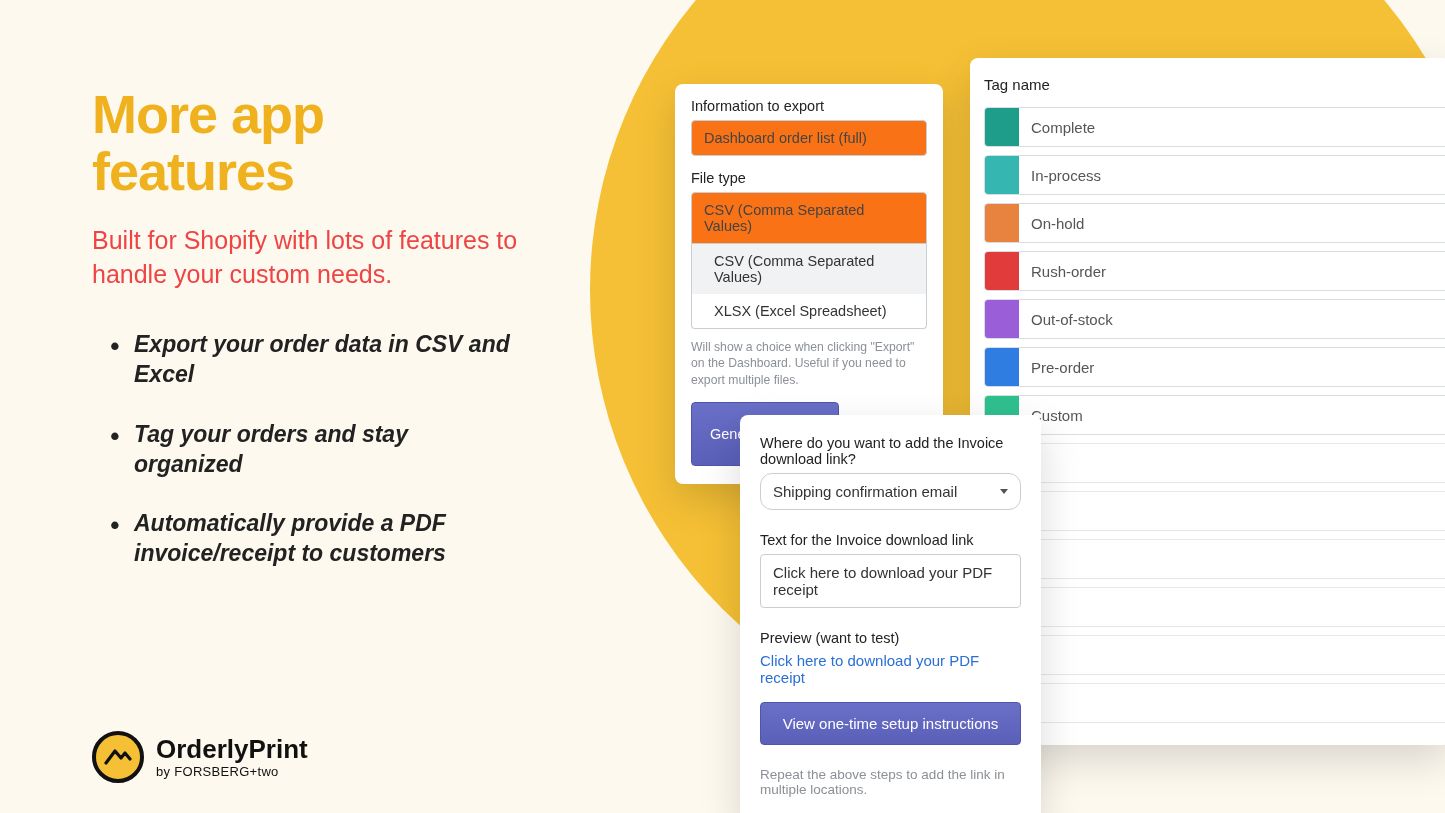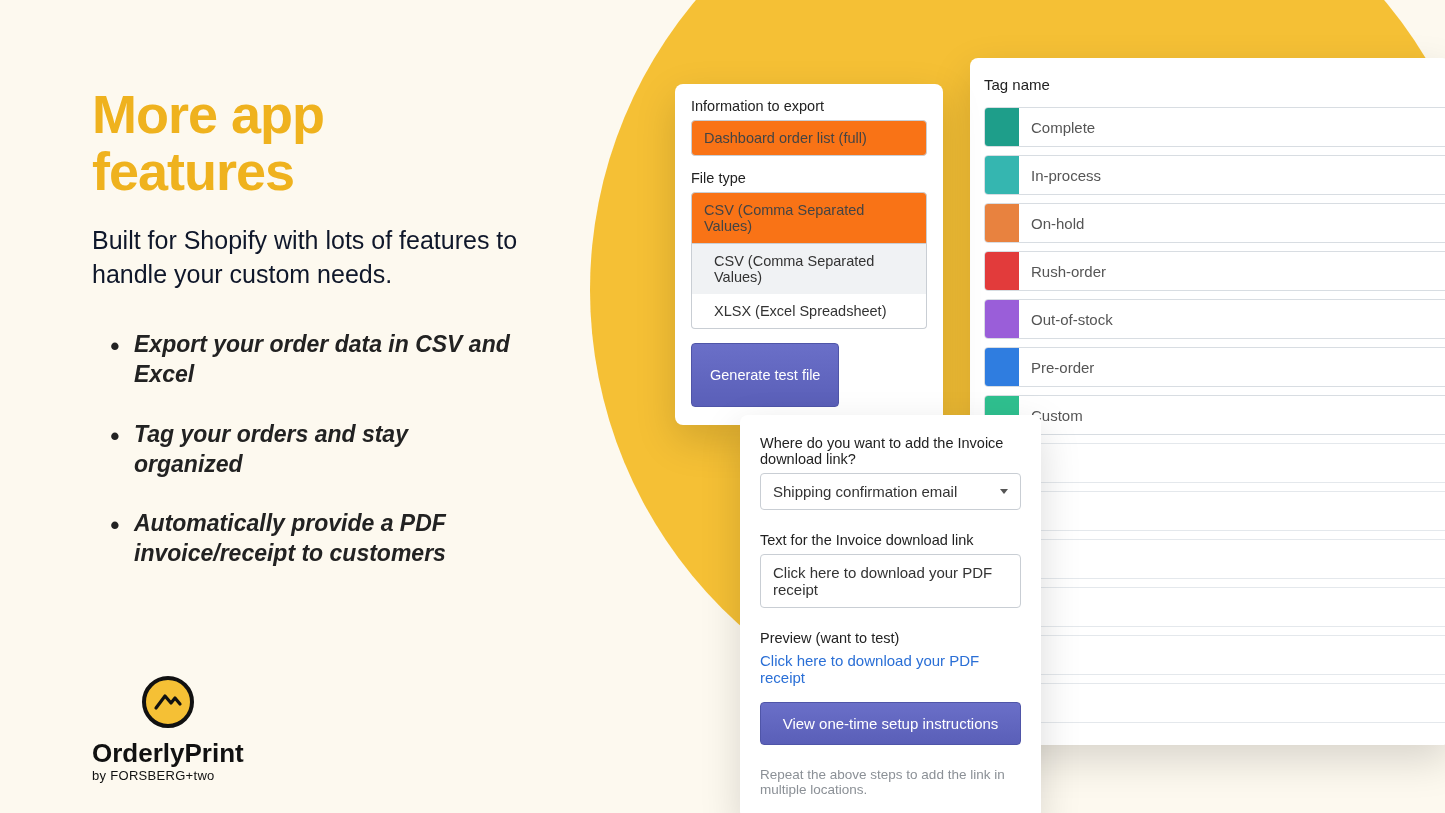--- a/index.html
+++ b/index.html
@@ -28,21 +28,21 @@
   }
   .headline {
     color: #efb21e;
     font-weight: 800;
     font-size: 54px;
     line-height: 1.05;
     letter-spacing: -1px;
   }
   .sub {
     margin-top: 25px;
-    color: #0f172a;
+    color: #ef4444;
     font-size: 25px;
     line-height: 1.35;
   }
   .bullets {
     margin-top: 38px;
     list-style: none;
   }
   .bullets li {
     position: relative;
     padding-left: 42px;
@@ -63,21 +63,20 @@
   }
 
   
   .logo {
     position: absolute;
     left: 92px;
     bottom: 30px;
     display: flex;
     align-items: center;
     gap: 12px;
-    flex-direction: column;
   }
   .logo-badge {
     width: 52px; height: 52px;
     border-radius: 50%;
     background: #f5c035;
     border: 4px solid #111;
     display:flex;align-items:center;justify-content:center;
   }
   .logo-text .t1 { font-size: 26px; font-weight: 800; color:#111; line-height:1; }
   .logo-text .t2 { font-size: 13px; color:#111; margin-top:2px; letter-spacing:0.3px; }
@@ -150,21 +149,21 @@
 
   
   .invoice-panel {
     top: 415px;
     left: 740px;
     width: 301px;
     padding: 20px 20px 22px;
   }
   .select {
     display:flex; justify-content:space-between; align-items:center;
-    border:1px solid #c9ced4; border-radius:4px; padding:9px 12px;
+    border:1px solid #c9ced4; border-radius:12px; padding:9px 12px;
     color:#333; cursor:pointer; margin-top:6px;text-align:right;
   }
   .caret {
     width:0;height:0;border-left:4px solid transparent;border-right:4px solid transparent;
     border-top:5px solid #555;
   }
   .input-box {
     border:1px solid #c9ced4; border-radius:4px; padding:9px 12px;
     color:#333; margin-top:6px;
   }
@@ -256,20 +255,21 @@
 
   <div class="group2">
     <div class="field-label">File type</div>
     <div class="field-box" style="border-radius:4px 4px 0 0">CSV (Comma Separated Values)</div>
     <div class="options">
       <div class="opt hl">CSV (Comma Separated Values)</div>
       <div class="opt">XLSX (Excel Spreadsheet)</div>
     </div>
   </div>
 
+  <div class="help">Will show a choice when clicking "Export" on the Dashboard. Useful if you need to export multiple files.</div>
   <div class="btn-indigo">Generate test file</div>
 </div>
 
 <div class="card invoice-panel">
   <div class="field-label">Where do you want to add the Invoice download link?</div>
   <div class="select">
     <span>Shipping confirmation email</span>
     <span class="caret"></span>
   </div>
 

